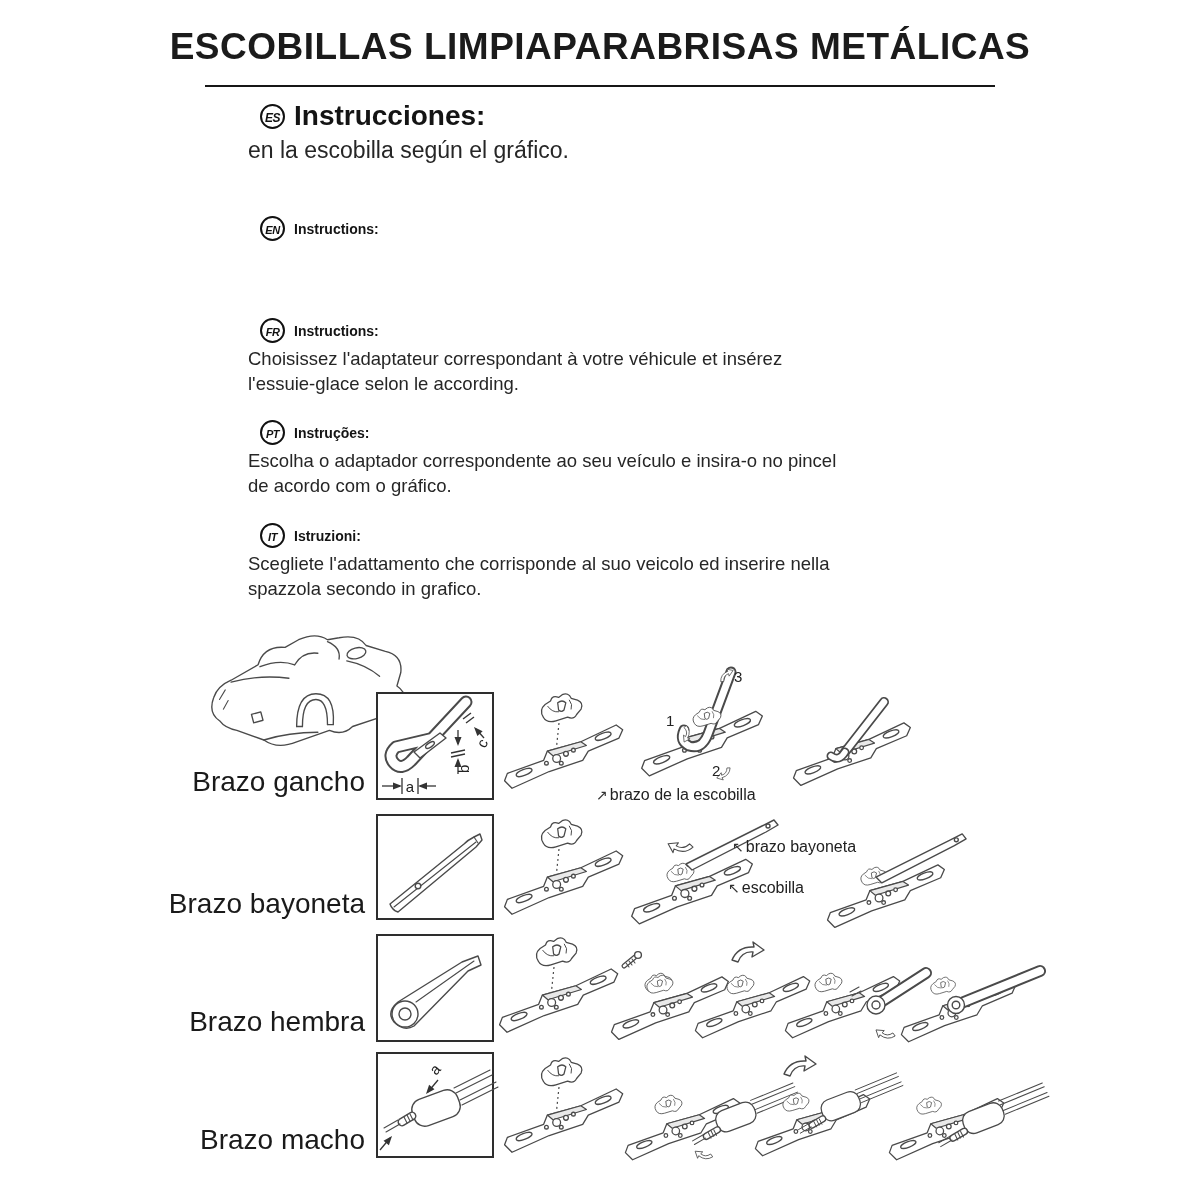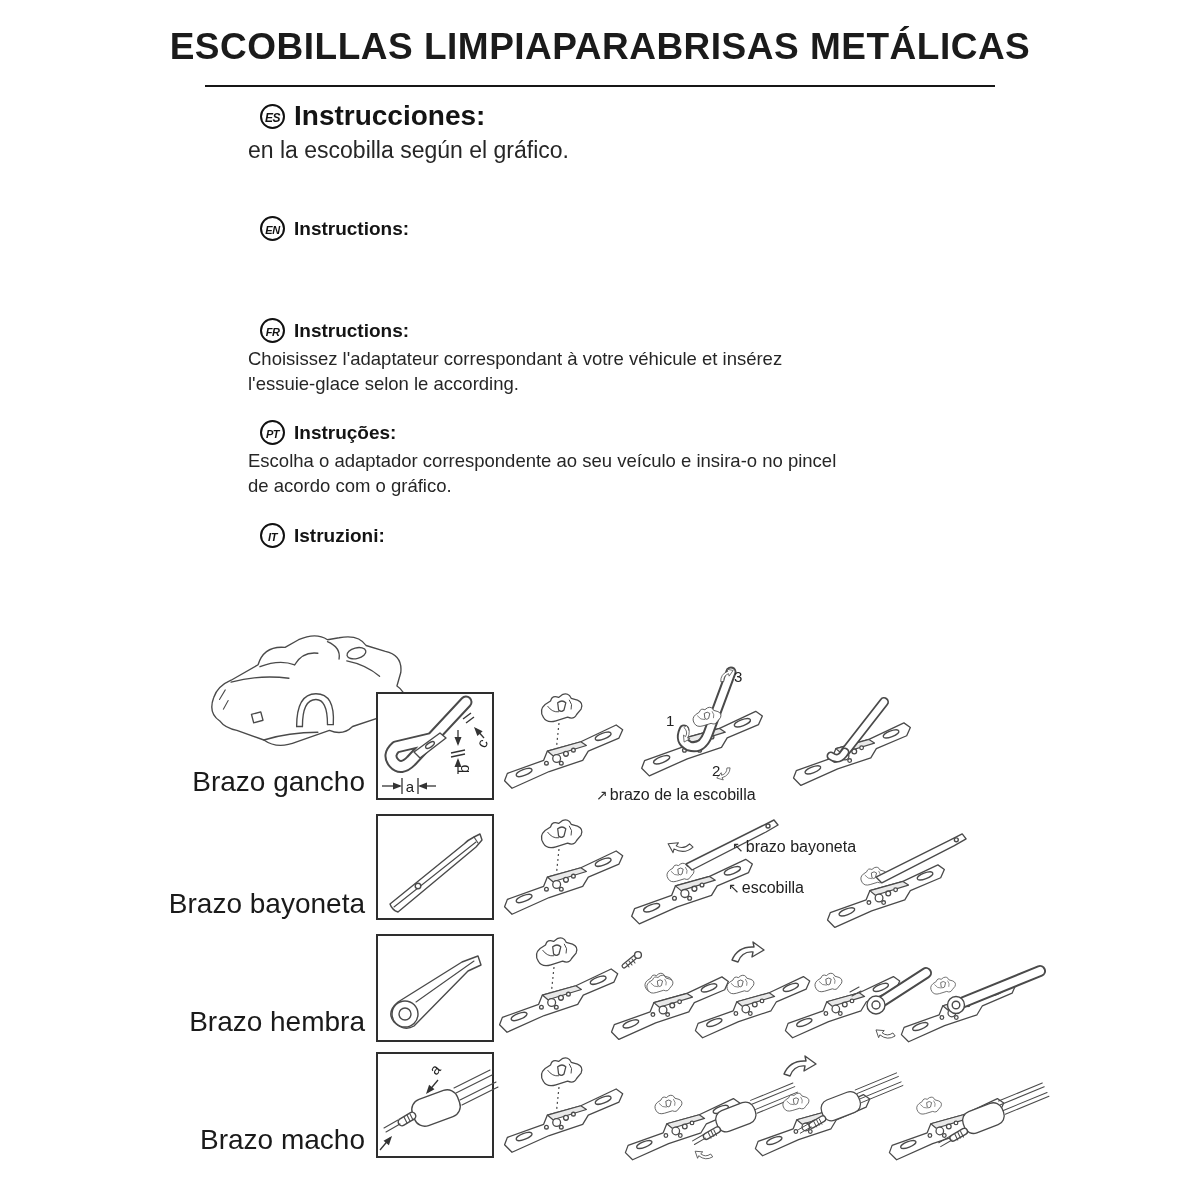--- a/index.html
+++ b/index.html
@@ -15,21 +15,21 @@
   }
   .title-rule{left:205px;top:85px;width:790px;height:2px;background:#171717;}
   
   .sec{left:212px;width:780px;}
   .sec-head{display:flex;align-items:center;gap:9px;margin-left:48px;}
   .badge{
     width:25px;height:25px;border:2.5px solid #111;border-radius:50%;
     font-style:italic;font-weight:bold;font-size:11px;line-height:25px;
     text-align:center;letter-spacing:-.5px;color:#111;flex:0 0 auto;box-sizing:border-box;
   }
-  .sec-heading{font-weight:bold;color:#141414;font-size:19px;}
+  .sec-heading{font-weight:bold;color:#141414;font-size:14px;}
   .sec.es .sec-heading{font-size:28px;}
   .sec-body{margin-left:36px;margin-top:3px;font-size:18.5px;line-height:25px;color:#262626;}
   .sec.es .sec-body{font-size:23px;line-height:30px;}
   
   .rowlabel{left:150px;width:215px;text-align:right;font-size:28px;color:#1a1a1a;}
   .dbox{border:2px solid #2e2e2e;box-sizing:border-box;background:#fff;}
   .caption{font-size:16px;color:#222;white-space:nowrap;}
   .caption .ptr{font-size:14px;color:#333;margin-right:2px;}
   svg{display:block;overflow:visible;}
   .ln{fill:none;stroke:#4a4a4a;stroke-width:1.4;stroke-linecap:round;stroke-linejoin:round;}
@@ -144,20 +144,24 @@
     <div>Escolha o adaptador correspondente ao seu veículo e insira-o no pincel</div>
     <div>de acordo com o gráfico.</div>
   </div>
 </div>
 
 <div class="abs sec" style="top:523px">
   <div class="sec-head">
     <div class="badge">IT</div>
     <div class="sec-heading">Istruzioni:</div>
   </div>
+  <div class="sec-body">
+    <div>Scegliete l'adattamento che corrisponde al suo veicolo ed inserire nella</div>
+    <div>spazzola secondo  in grafico.</div>
+  </div>
 </div>
 
 <div class="abs rowlabel" style="top:766px">Brazo gancho</div>
 <div class="abs rowlabel" style="top:888px">Brazo bayoneta</div>
 <div class="abs rowlabel" style="top:1006px">Brazo hembra</div>
 <div class="abs rowlabel" style="top:1124px">Brazo macho</div>
 
 <svg class="abs" style="left:200px;top:632px" width="255" height="135" viewBox="0 0 260 140">
   <path class="fw" stroke-width="2" d="M18,92 Q6,84 12,68 Q16,56 30,50 L58,34 Q64,14 86,16 L100,8 Q118,0 130,8 L142,6 Q162,2 170,14 L190,20 Q208,24 206,42 L202,56 Q214,64 208,78 Q202,90 186,88 L156,98 Q146,108 132,102 L98,114 Q78,122 64,112 L36,102 Q24,100 18,92 Z"></path>
   <path class="ln" stroke-width="2" d="M98,98 Q98,64 118,64 Q138,64 136,96"></path>

